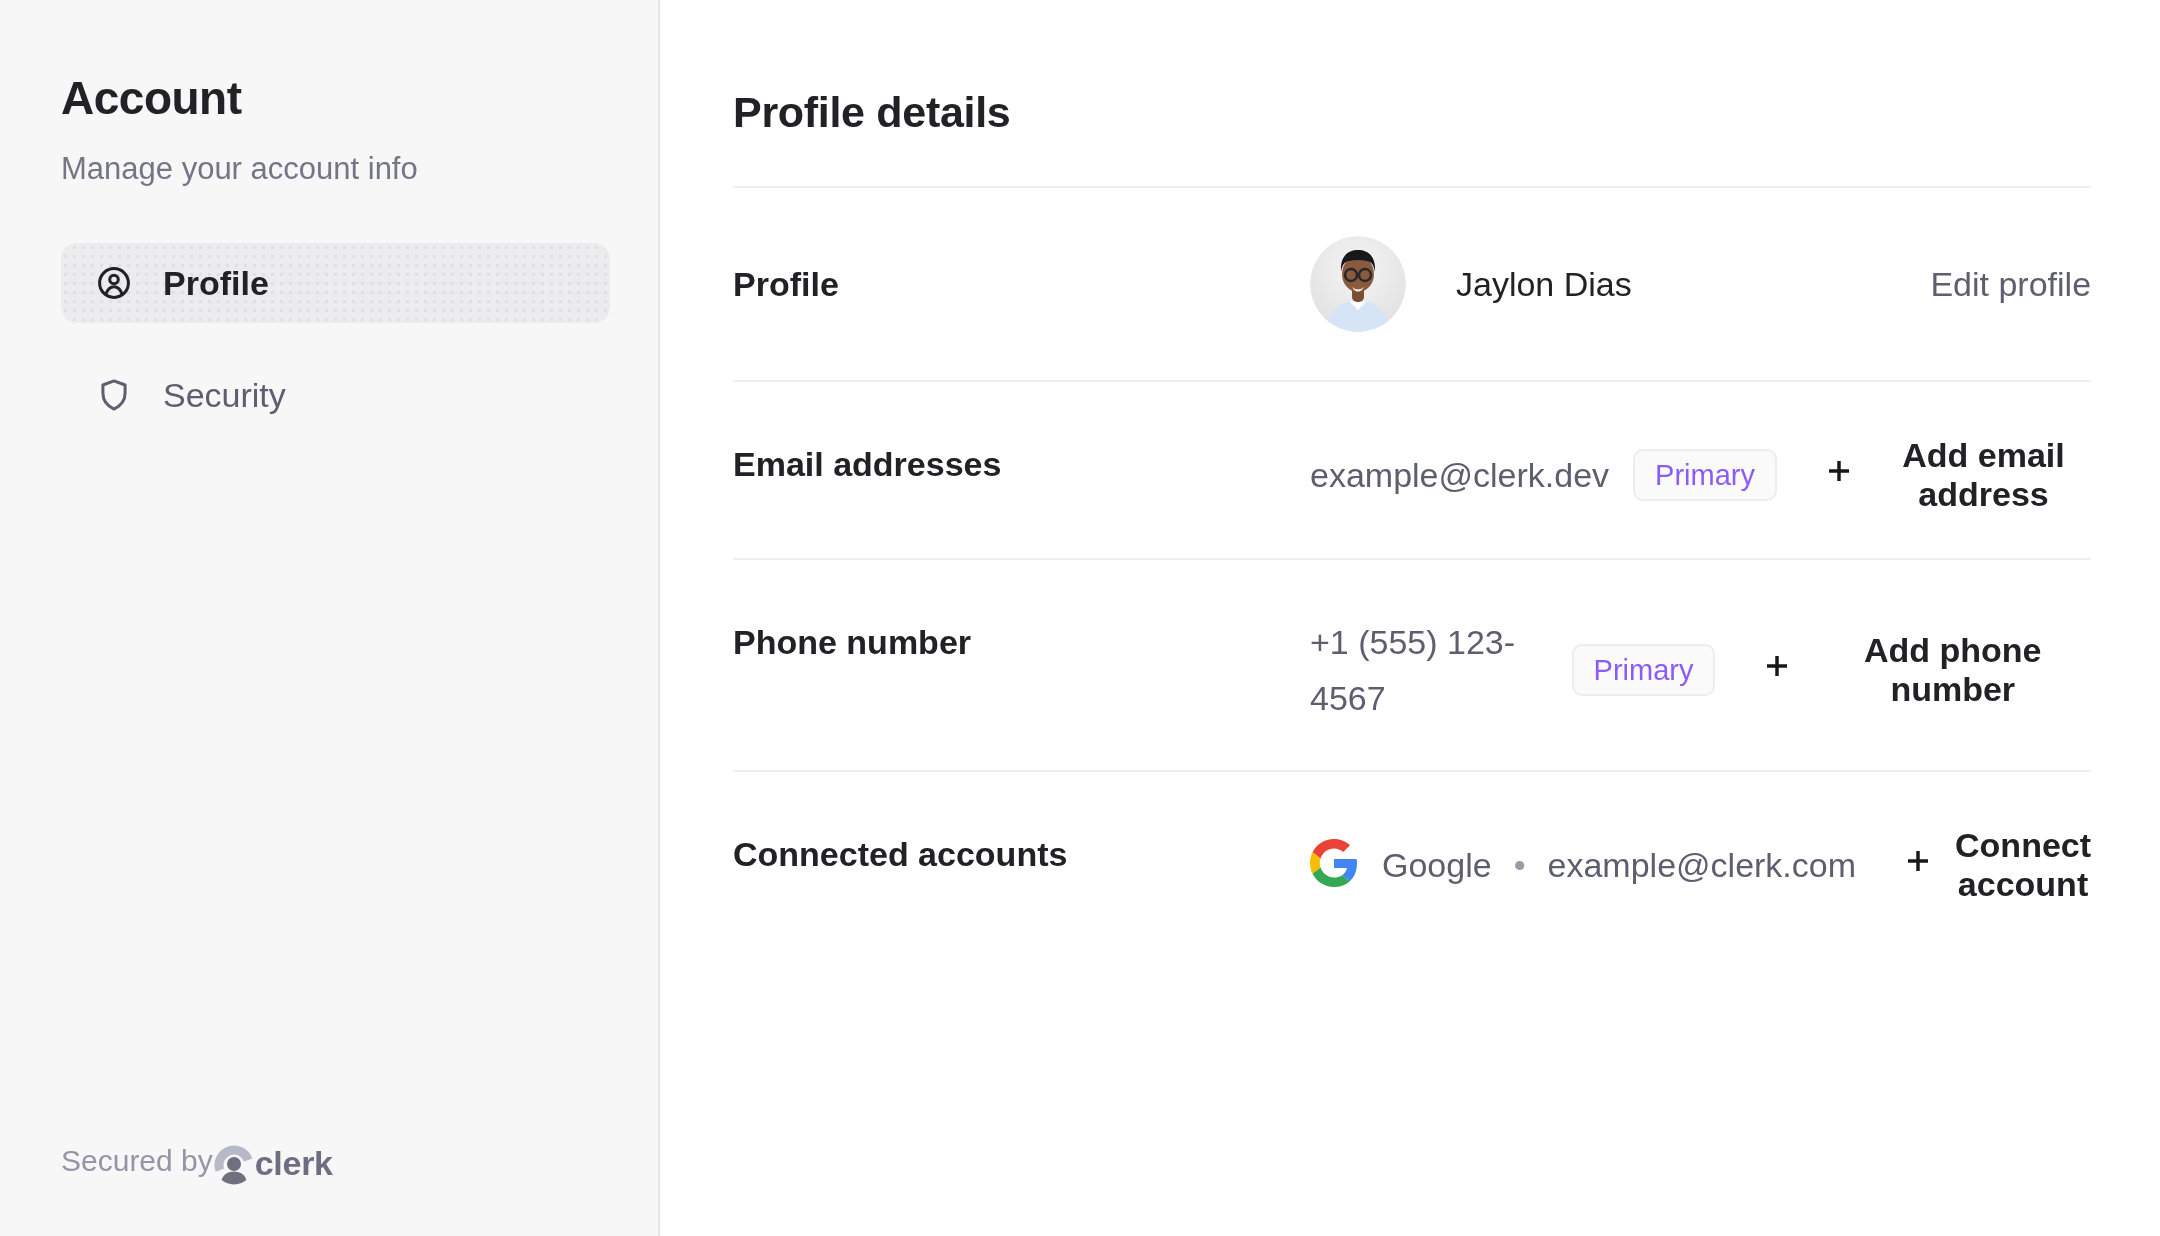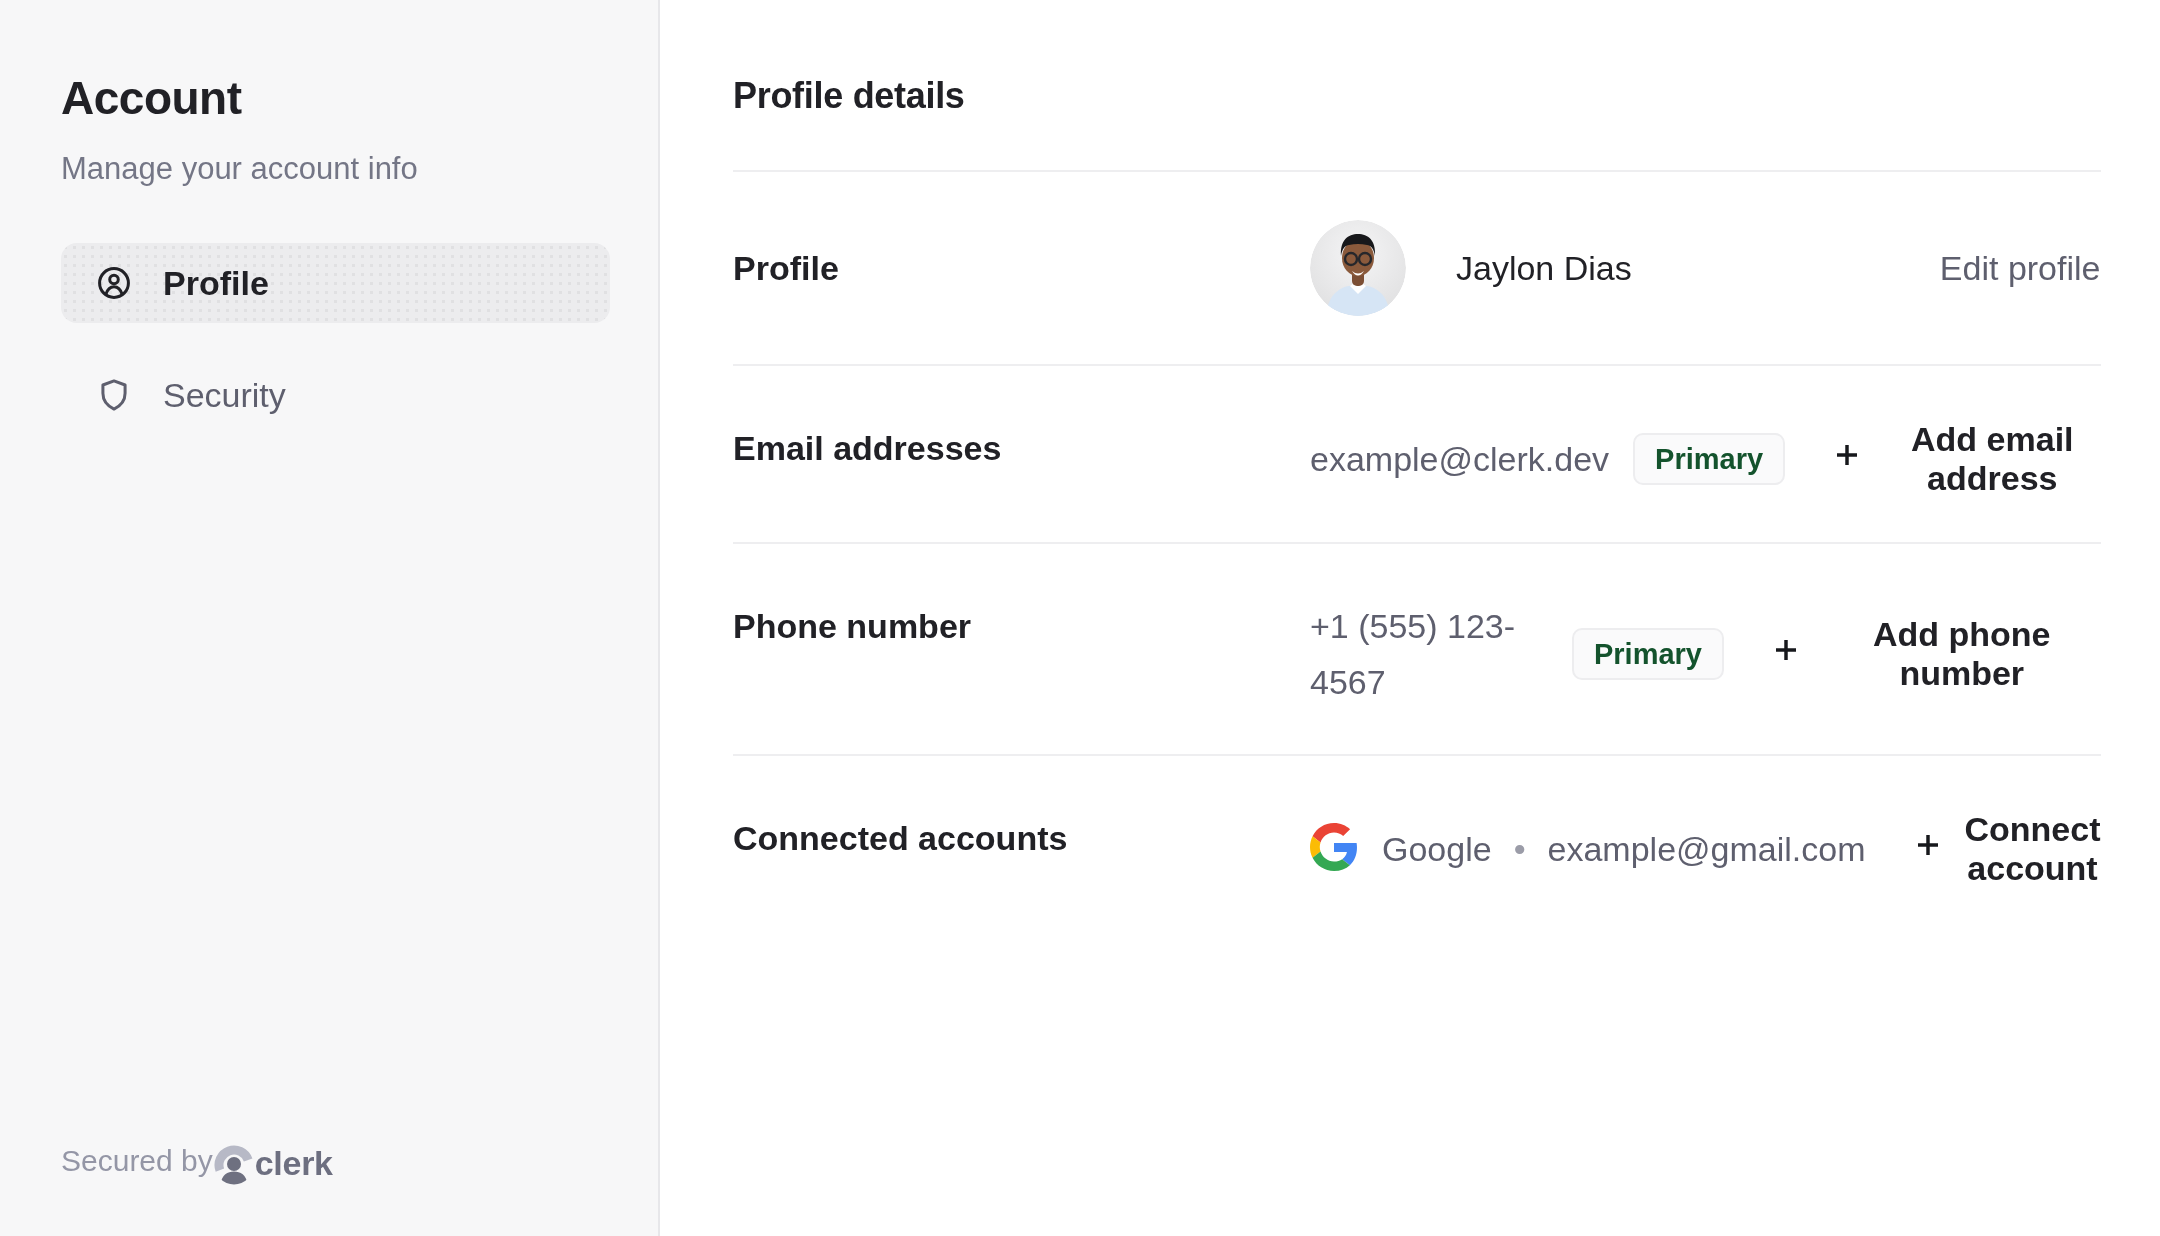--- a/index.html
+++ b/index.html
@@ -39,41 +39,41 @@
 
   .sidebar-footer {
     margin-top:auto; display:flex; align-items:flex-start; gap:0;
   }
   .sidebar-footer .secured { font-size:30px; color:#9496a6; }
   .sidebar-footer .brand { font-size:34px; font-weight:700; color:#6d6f80; letter-spacing:-0.3px; }
   .sidebar-footer .logo { display:flex; align-items:center; }
 
   
   .main { flex:1; background:#ffffff; padding:74px 72px 0 73px; }
-  .main h2 { font-size:36px; font-weight:700; color:#212126; line-height:44px; letter-spacing:-0.3px; }
+  .main h2 { font-size:43px; font-weight:700; color:#212126; line-height:44px; letter-spacing:-0.3px;margin-top:16px; }
   .head-divider { height:2px; background:#eeeef0; margin-top:52px; }
 
   .row {
     display:grid; grid-template-columns:577px 1fr auto;
     border-bottom:2px solid #eeeef0;
   }
   .row.last { border-bottom:none; }
   .row-label { font-size:34px; font-weight:600; color:#212126; line-height:56px; }
   .row.profile-row { padding:48px 0; align-items:center; }
   .row.stack-row { padding:54px 0 44px; align-items:start; }
   .content-stack { display:flex; flex-direction:row; gap:46px; }
   .line { display:flex; align-items:center; min-height:56px; }
 
   .avatar { width:96px; height:96px; border-radius:50%; overflow:hidden; flex:0 0 96px; }
   .profile-name { margin-left:50px; font-size:34px; font-weight:500; color:#212126; }
   .action-link { font-size:34px; font-weight:500; color:#5e5f6e; justify-self:end; cursor:pointer;text-align:right; }
 
   .value-text { font-size:34px; color:#5e5f6e; line-height:56px; }
   .badge {
-    margin-left:24px; font-size:29px; font-weight:700; color:#14532d;
+    margin-left:24px; font-size:29px; font-weight:400; color:#8b5cf6;
     background:#fafafb; border:2px solid #ededef; border-radius:10px;
     padding:6px 20px; line-height:36px;
   }
   .add-btn {
     display:flex; align-items:center; gap:21px; cursor:pointer;
     font-size:34px; font-weight:600; color:#212126; background:none; border:none;
     font-family:inherit; padding:0;
   }
   .provider-line { gap:0; }
   .provider-name { margin-left:24px; font-size:34px; color:#5e5f6e; }
@@ -210,21 +210,21 @@
           <span class="icn">
             <svg width="48" height="48" viewBox="0 0 48 48">
               <path fill="#EA4335" d="M24 9.5c3.54 0 6.71 1.22 9.21 3.6l6.85-6.85C35.9 2.38 30.47 0 24 0 14.62 0 6.51 5.38 2.56 13.22l7.98 6.19C12.43 13.72 17.74 9.5 24 9.5z"></path>
               <path fill="#4285F4" d="M46.98 24.55c0-1.57-.15-3.09-.38-4.55H24v9.02h12.94c-.58 2.96-2.26 5.48-4.78 7.18l7.73 6c4.51-4.18 7.09-10.36 7.09-17.65z"></path>
               <path fill="#FBBC05" d="M10.53 28.59c-.48-1.45-.76-2.99-.76-4.59s.27-3.14.76-4.59l-7.98-6.19C.92 16.46 0 20.12 0 24c0 3.88.92 7.54 2.56 10.78l7.97-6.19z"></path>
               <path fill="#34A853" d="M24 48c6.48 0 11.93-2.13 15.89-5.81l-7.73-6c-2.15 1.45-4.92 2.3-8.16 2.3-6.26 0-11.57-4.22-13.47-9.91l-7.98 6.19C6.51 42.62 14.62 48 24 48z"></path>
             </svg>
           </span>
           <span class="provider-name">Google</span>
           <span class="dot-sep">•</span>
-          <span class="provider-email">example@gmail.com</span>
+          <span class="provider-email">example@clerk.com</span>
         </div>
         <button class="add-btn">
           <span class="icn">
             <svg width="32" height="32" viewBox="0 0 24 24" fill="none">
               <path d="M12 4.5 V19.5 M4.5 12 H19.5" stroke="#17181c" stroke-width="2.6"></path>
             </svg>
           </span>
           <span>Connect account</span>
         </button>
       </div>

